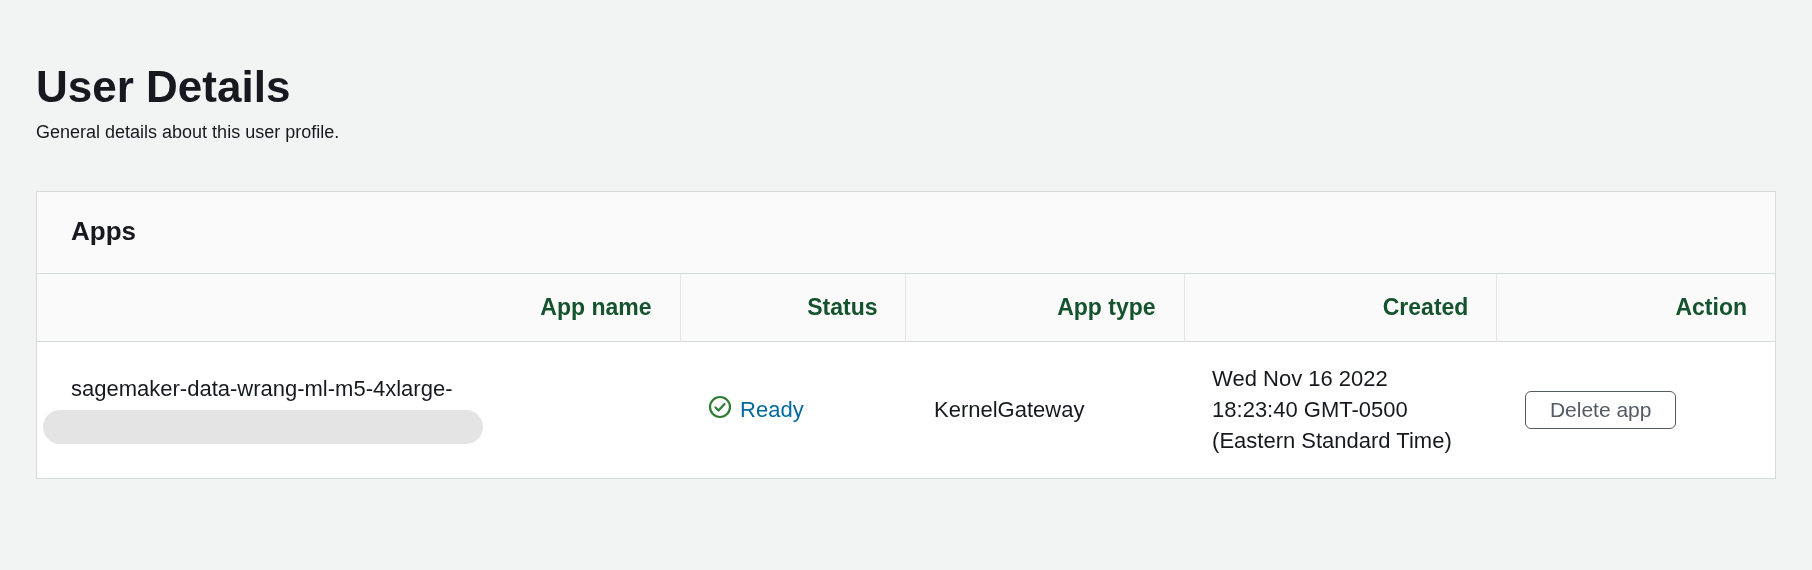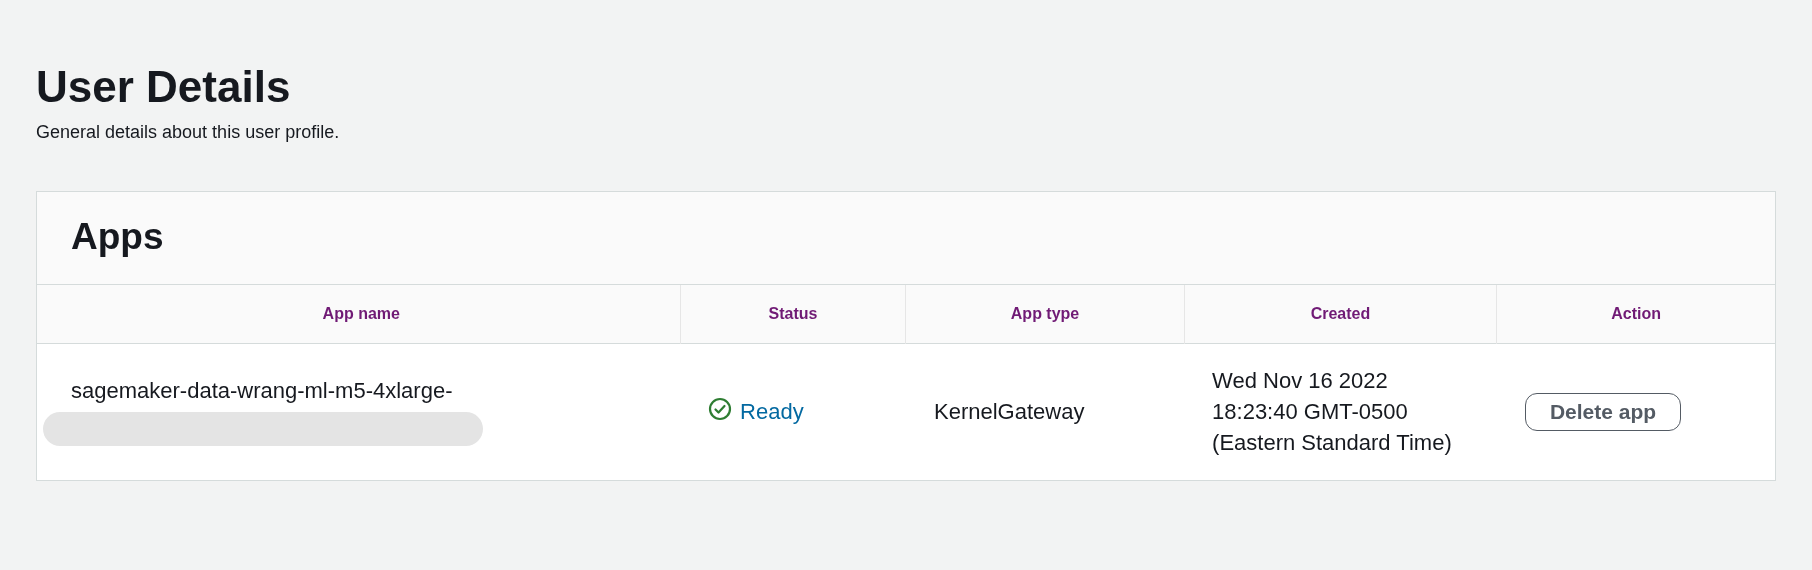--- a/index.html
+++ b/index.html
@@ -32,38 +32,38 @@
       margin: 20px 36px 0 36px;
       background: #ffffff;
       border: 1px solid #d5dbdb;
     }
     .panel-header {
       padding: 24px 34px 26px 34px;
       border-bottom: 1px solid #d5dbdb;
       background: #fafafa;
     }
     .panel-title {
-      font-size: 37px;
+      font-size: 26px;
       font-weight: 700;
       color: #16191f;
     }
     table {
       width: 100%;
       border-collapse: collapse;
     }
     thead tr {
       background: #fafafa;
       border-bottom: 1px solid #d5dbdb;
     }
     th {
-      text-align: center;
+      text-align: right;
       padding: 20px 28px;
-      font-size: 16px;
+      font-size: 23px;
       font-weight: 700;
-      color: #701a75;
+      color: #14532d;
       border-right: 1px solid #e6e6e6;
     }
     th:first-child {
       padding-left: 34px;
     }
     th:last-child {
       border-right: none;
     }
     td {
       padding: 22px 28px;
@@ -101,24 +101,24 @@
       font-weight: 400;
     }
     .created-cell {
       font-size: 22px;
       line-height: 1.4;
       max-width: 240px;
     }
     .action-button {
       background: #ffffff;
       border: 1px solid #545b64;
-      border-radius: 12px;
+      border-radius: 6px;
       padding: 6px 24px;
       font-size: 21px;
-      font-weight: 700;
+      font-weight: 400;
       color: #545b64;
       cursor: pointer;
       font-family: inherit;
     }
     .col-appname { width: 37%; }
     .col-status  { width: 13%; }
     .col-apptype { width: 16%; }
     .col-created { width: 18%; margin-left: 32px; }
     .col-action  { width: 16%; }
   </style>

